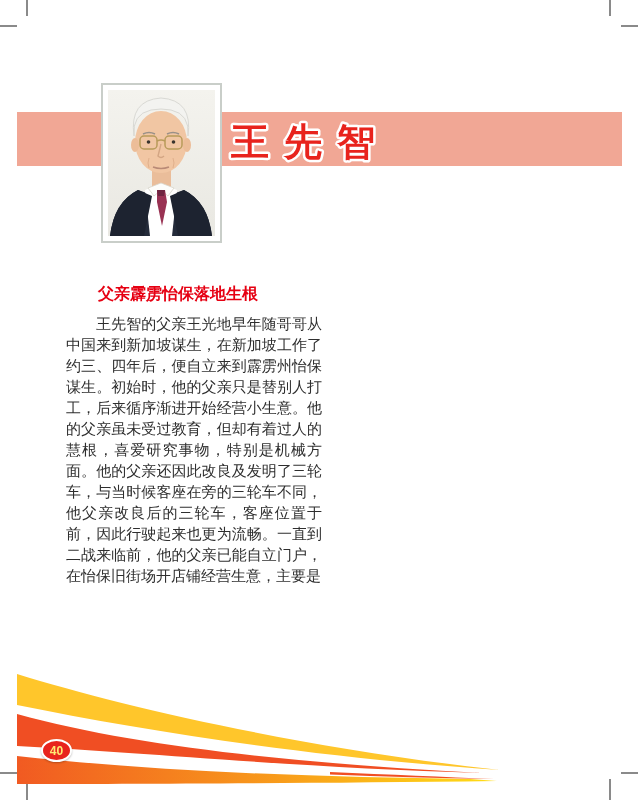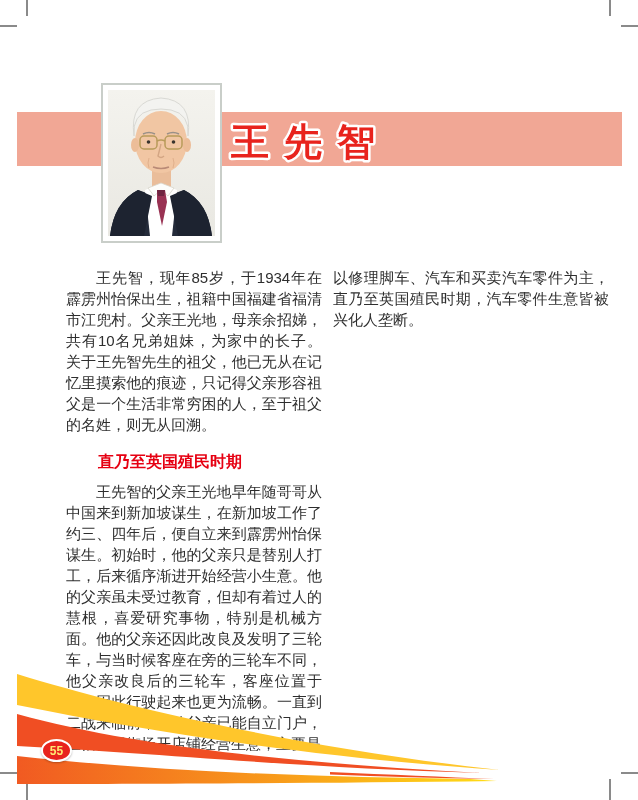--- a/index.html
+++ b/index.html
@@ -168,26 +168,24 @@
 
       <path d="M45,77 Q53,80 61,77" stroke="#b98a76" stroke-width="1.6" fill="none"></path>
 
       <path d="M41,68 Q39,73 41,78" stroke="#e0b08c" stroke-width="1" fill="none"></path>
       <path d="M65,68 Q67,73 65,78" stroke="#e0b08c" stroke-width="1" fill="none"></path>
     </svg>
   </div>
 
   <div class="columns">
     <div class="col col-left">
-      <p>王先智，现年85岁，于1934年在霹雳州怡保出生，祖籍中国福建省福清市江兜村。父亲王光地，母亲余招娣，共有10名兄弟姐妹，为家中的长子。关于王先智先生的祖父，他已无从在记忆里摸索他的痕迹，只记得父亲形容祖父是一个生活非常穷困的人，至于祖父的名姓，则无从回溯。</p>
-      <div class="section-heading">直乃至英国殖民时期</div>
+      <div class="section-heading">父亲霹雳怡保落地生根</div>
       <p>王先智的父亲王光地早年随哥哥从中国来到新加坡谋生，在新加坡工作了约三、四年后，便自立来到霹雳州怡保谋生。初始时，他的父亲只是替别人打工，后来循序渐进开始经营小生意。他的父亲虽未受过教育，但却有着过人的慧根，喜爱研究事物，特别是机械方面。他的父亲还因此改良及发明了三轮车，与当时候客座在旁的三轮车不同，他父亲改良后的三轮车，客座位置于前，因此行驶起来也更为流畅。一直到二战来临前，他的父亲已能自立门户，在怡保旧街场开店铺经营生意，主要是</p>
     </div>
     <div class="col col-right">
-      <p class="noindent">以修理脚车、汽车和买卖汽车零件为主，直乃至英国殖民时期，汽车零件生意皆被兴化人垄断。</p>
     </div>
   </div>
 
   <svg class="swoosh" viewBox="0 660 638 140">
     <defs>
       <linearGradient id="bandGrad" x1="0" y1="0" x2="1" y2="0">
         <stop offset="0" stop-color="#f15a22"></stop>
         <stop offset="0.55" stop-color="#f89c1b"></stop>
         <stop offset="1" stop-color="#ffdd15"></stop>
       </linearGradient>
@@ -196,16 +194,16 @@
     <path d="M17,674 C120,706 300,748 500,770 C320,758 150,732 17,705 Z" fill="#ffc62b"></path>
 
     <path d="M17,714 C140,748 310,764 482,773 C300,768 140,752 17,746 Z" fill="#f04e23"></path>
 
     <path d="M17,756 C160,772 320,777 470,779 L497,781 C300,783.5 120,784 17,784 Z" fill="url(#bandGrad)"></path>
 
     <path d="M330,772 Q420,776 494,779 Q410,777.5 330,774.5 Z" fill="#f04e23"></path>
   </svg>
 
   <div class="page-badge">
-    <span>55</span>
+    <span>40</span>
   </div>
 
 </div>
 
 </body></html>

